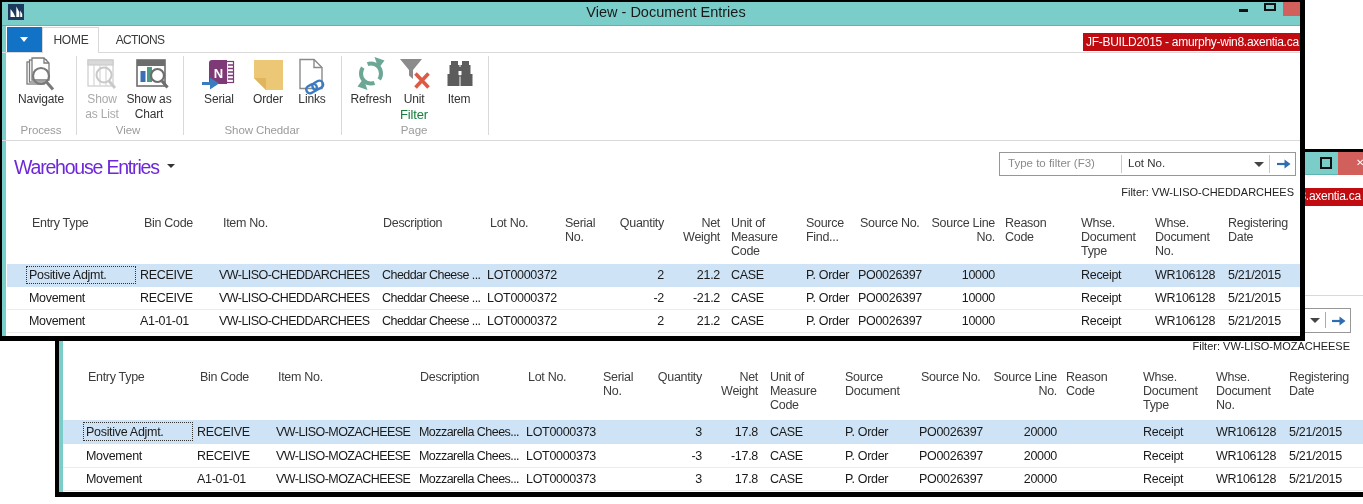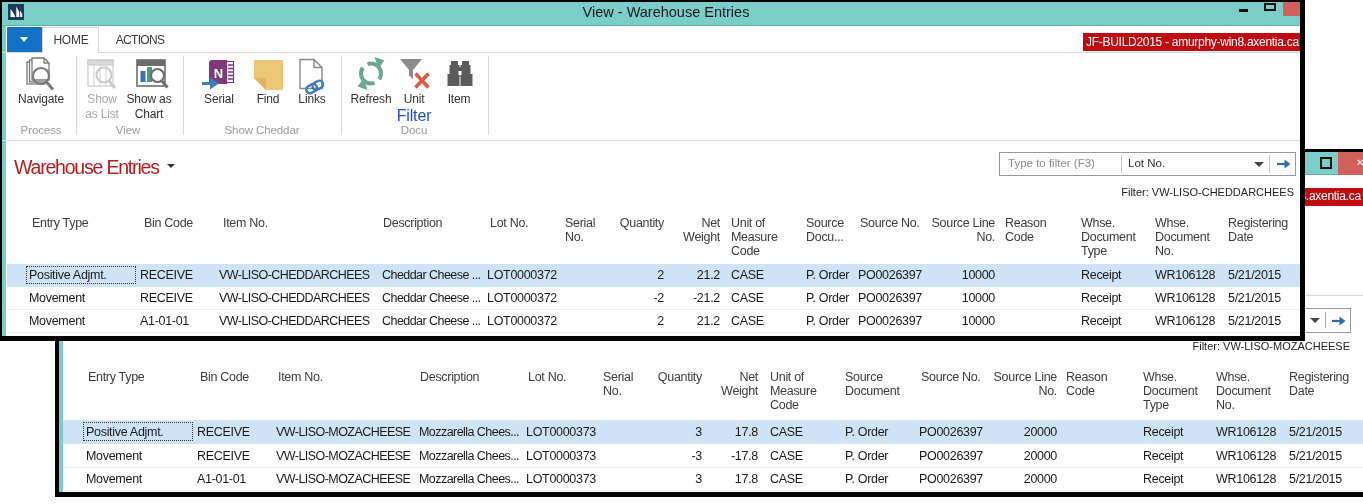--- a/index.html
+++ b/index.html
@@ -106,52 +106,52 @@
 <div style="position:absolute;left:0px;top:336px;width:1305px;height:5px;background:#000;z-index:6;"></div>
 <div style="position:absolute;left:2px;top:2px;width:1298px;height:24px;background:#7bcdca;z-index:6;"></div>
 <div style="position:absolute;left:2px;top:25px;width:1298px;height:1px;background:#5bb5b1;z-index:6;"></div>
 <div style="position:absolute;left:2px;top:26px;width:4px;height:310px;background:#7bcdca;z-index:6;"></div>
 <div style="position:absolute;left:8px;top:4px;width:16px;height:16px;background:#1c3a5e;z-index:6;"></div>
 <svg style="position:absolute;left:8px;top:4px;z-index:6;" width="16" height="16" viewBox="0 0 16 16">
     <path d="M2.5 13 L2.5 5 Q6 9 7.3 13 Z" fill="#fff"></path>
     <path d="M8.3 13 L8.3 2.5 L11.3 8 L11.3 13 Z" fill="#fff"></path>
     <path d="M12.2 13 L12.2 6.5 L14.2 10 L14.2 13 Z" fill="#fff"></path>
   </svg>
-<div style="position:absolute;top:4px;font-size:14.5px;color:#1a1a1a;white-space:pre;left:466px;width:400px;text-align:center;z-index:6;">View - Warehouse Entries</div>
+<div style="position:absolute;top:4px;font-size:14.5px;color:#1a1a1a;white-space:pre;left:466px;width:400px;text-align:center;z-index:6;">View - Document Entries</div>
 <div style="position:absolute;left:1239px;top:9px;width:9px;height:3px;background:#111;z-index:6;"></div>
 <div style="position:absolute;left:1264px;top:3px;width:12px;height:8px;z-index:6;border:2px solid #111;"></div>
 <div style="position:absolute;left:1283px;top:2px;width:17px;height:14px;background:#d15f5c;z-index:6;"></div>
 <div style="position:absolute;left:7px;top:27px;width:34.5px;height:24.5px;background:#1272c6;z-index:6;"></div>
 <div style="position:absolute;left:20px;top:37px;width:0;height:0;border-left:4.5px solid transparent;border-right:4.5px solid transparent;border-top:5px solid #fff;z-index:6;"></div>
 <div style="position:absolute;left:2px;top:51.5px;width:1298px;height:1px;background:#d9d9d9;z-index:6;"></div>
 <div style="position:absolute;left:42px;top:27px;width:57px;height:26px;background:#fff;z-index:6;border:1px solid #d8d8d8;border-bottom:none;"></div>
 <div style="position:absolute;top:33px;font-size:12px;color:#3a3a3a;white-space:pre;letter-spacing:-0.2px;left:-129px;width:400px;text-align:center;z-index:6;">HOME</div>
 <div style="position:absolute;top:33px;font-size:12px;color:#3a3a3a;white-space:pre;letter-spacing:-0.7px;left:-60px;width:400px;text-align:center;z-index:6;">ACTIONS</div>
 <div style="position:absolute;left:1083px;top:33px;width:217px;height:18px;background:#c00b10;z-index:6;overflow:hidden;"></div>
 <div style="position:absolute;top:35px;font-size:12px;color:#fff;white-space:pre;letter-spacing:-0.28px;left:1086px;z-index:6;z-index:7;">JF-BUILD2015 - amurphy-win8.axentia.ca</div>
 <div style="position:absolute;left:76px;top:56px;width:1px;height:79px;background:#d9d9d9;z-index:6;"></div>
 <div style="position:absolute;left:182.5px;top:56px;width:1px;height:79px;background:#d9d9d9;z-index:6;"></div>
 <div style="position:absolute;left:341px;top:56px;width:1px;height:79px;background:#d9d9d9;z-index:6;"></div>
 <div style="position:absolute;left:488px;top:56px;width:1px;height:79px;background:#d9d9d9;z-index:6;"></div>
 <div style="position:absolute;left:2px;top:140px;width:1298px;height:1px;background:#d9d9d9;z-index:6;"></div>
 <div style="position:absolute;top:124px;font-size:11.5px;color:#9b9b9b;white-space:pre;letter-spacing:-0.1px;left:-159px;width:400px;text-align:center;z-index:6;">Process</div>
 <div style="position:absolute;top:124px;font-size:11.5px;color:#9b9b9b;white-space:pre;letter-spacing:-0.1px;left:-72px;width:400px;text-align:center;z-index:6;">View</div>
 <div style="position:absolute;top:124px;font-size:11.5px;color:#9b9b9b;white-space:pre;letter-spacing:-0.1px;left:62px;width:400px;text-align:center;z-index:6;">Show Cheddar</div>
-<div style="position:absolute;top:124px;font-size:11.5px;color:#9b9b9b;white-space:pre;letter-spacing:-0.1px;left:214px;width:400px;text-align:center;z-index:6;">Docu</div>
+<div style="position:absolute;top:124px;font-size:11.5px;color:#9b9b9b;white-space:pre;letter-spacing:-0.1px;left:214px;width:400px;text-align:center;z-index:6;">Page</div>
 <div style="position:absolute;top:92px;font-size:12px;color:#333;white-space:pre;letter-spacing:-0.15px;left:-159px;width:400px;text-align:center;z-index:6;">Navigate</div>
 <div style="position:absolute;top:92px;font-size:12px;color:#a9a9a9;white-space:pre;letter-spacing:-0.15px;left:-98px;width:400px;text-align:center;z-index:6;">Show</div>
 <div style="position:absolute;top:107px;font-size:12px;color:#a9a9a9;white-space:pre;letter-spacing:-0.15px;left:-98px;width:400px;text-align:center;z-index:6;">as List</div>
 <div style="position:absolute;top:92px;font-size:12px;color:#333;white-space:pre;letter-spacing:-0.15px;left:-51px;width:400px;text-align:center;z-index:6;">Show as</div>
 <div style="position:absolute;top:107px;font-size:12px;color:#333;white-space:pre;letter-spacing:-0.15px;left:-51px;width:400px;text-align:center;z-index:6;">Chart</div>
 <div style="position:absolute;top:92px;font-size:12px;color:#333;white-space:pre;letter-spacing:-0.15px;left:19px;width:400px;text-align:center;z-index:6;">Serial</div>
-<div style="position:absolute;top:92px;font-size:12px;color:#333;white-space:pre;letter-spacing:-0.15px;left:68px;width:400px;text-align:center;z-index:6;">Find</div>
+<div style="position:absolute;top:92px;font-size:12px;color:#333;white-space:pre;letter-spacing:-0.15px;left:68px;width:400px;text-align:center;z-index:6;">Order</div>
 <div style="position:absolute;top:92px;font-size:12px;color:#333;white-space:pre;letter-spacing:-0.15px;left:112px;width:400px;text-align:center;z-index:6;">Links</div>
 <div style="position:absolute;top:92px;font-size:12px;color:#333;white-space:pre;letter-spacing:-0.15px;left:171px;width:400px;text-align:center;z-index:6;">Refresh</div>
 <div style="position:absolute;top:92px;font-size:12px;color:#333;white-space:pre;letter-spacing:-0.15px;left:214px;width:400px;text-align:center;z-index:6;">Unit</div>
-<div style="position:absolute;top:107px;font-size:16px;color:#1d4ed8;white-space:pre;letter-spacing:-0.15px;left:214px;width:400px;text-align:center;z-index:6;">Filter</div>
+<div style="position:absolute;top:107px;font-size:13px;color:#15803d;white-space:pre;letter-spacing:-0.15px;left:214px;width:400px;text-align:center;z-index:6;">Filter</div>
 <div style="position:absolute;top:92px;font-size:12px;color:#333;white-space:pre;letter-spacing:-0.15px;left:259px;width:400px;text-align:center;z-index:6;">Item</div>
 <svg style="position:absolute;left:0;top:0;z-index:6;" width="500" height="140" viewBox="0 0 500 140">
 
  <g stroke="#7a7a7a" fill="#fff" stroke-width="1.3">
   <path d="M27.5 62.5 h13 v-2.5 h-11 z" fill="#fff" stroke="none"></path>
   <rect x="27" y="62" width="17" height="22" fill="#fff"></rect>
   <rect x="29.5" y="60" width="17" height="22" fill="#fff"></rect>
   <path d="M32 58 h12 l5 5 v17 h-17 z"></path>
   <path d="M44 58 l0 5 l5 0" fill="none"></path>
   <circle cx="41" cy="76" r="8" fill="none" stroke-width="2.2"></circle>
@@ -214,21 +214,21 @@
   <rect x="451" y="61" width="7" height="6"></rect>
   <rect x="462" y="61" width="7" height="6"></rect>
   <rect x="449.5" y="65" width="10" height="12"></rect>
   <rect x="460.5" y="65" width="10" height="12"></rect>
   <rect x="447.5" y="74" width="12" height="12"></rect>
   <rect x="460.5" y="74" width="12" height="12"></rect>
   <rect x="457" y="67" width="6" height="6"></rect>
   <rect x="458.5" y="71" width="3" height="4" fill="#fff"></rect>
  </g>
 </svg>
-<div style="position:absolute;top:156px;font-size:19.5px;color:#b91c1c;white-space:pre;letter-spacing:-1.2px;left:14px;z-index:6;">Warehouse Entries</div>
+<div style="position:absolute;top:156px;font-size:19.5px;color:#6d28d9;white-space:pre;letter-spacing:-1.2px;left:14px;z-index:6;">Warehouse Entries</div>
 <div style="position:absolute;left:167px;top:164px;width:0;height:0;border-left:4px solid transparent;border-right:4px solid transparent;border-top:4.5px solid #333;z-index:6;"></div>
 <div style="position:absolute;left:999px;top:152px;width:297px;height:24px;background:#fff;z-index:6;border:1px solid #979797;"></div>
 <div style="position:absolute;top:157px;font-size:11.5px;color:#8a8a8a;white-space:pre;left:1008px;z-index:6;">Type to filter (F3)</div>
 <div style="position:absolute;left:1121px;top:155px;width:1px;height:18px;background:#c9c9c9;z-index:6;"></div>
 <div style="position:absolute;top:157px;font-size:11.5px;color:#333;white-space:pre;left:1128px;z-index:6;">Lot No.</div>
 <div style="position:absolute;left:1254px;top:162px;width:0;height:0;border-left:5px solid transparent;border-right:5px solid transparent;border-top:5px solid #444;z-index:6;"></div>
 <div style="position:absolute;left:1269px;top:155px;width:1px;height:18px;background:#c9c9c9;z-index:6;"></div>
 <svg style="position:absolute;left:1276px;top:158px;z-index:6;" width="16" height="12" viewBox="0 0 16 12">
     <path d="M1 6 h9" stroke="#2e6daf" stroke-width="2.2" fill="none"></path>
     <path d="M8.5 1.5 L14.5 6 L8.5 10.5 Z" fill="#2e6daf"></path>
@@ -269,21 +269,21 @@
 <div style="position:absolute;top:264px;font-size:12.5px;color:#1a1a1a;white-space:pre;line-height:23px;letter-spacing:-0.3px;left:320px;width:400px;text-align:right;z-index:6;">21.2</div>
 <div style="position:absolute;top:287px;font-size:12.5px;color:#1a1a1a;white-space:pre;line-height:23px;letter-spacing:-0.3px;left:320px;width:400px;text-align:right;z-index:6;">-21.2</div>
 <div style="position:absolute;top:310px;font-size:12.5px;color:#1a1a1a;white-space:pre;line-height:23px;letter-spacing:-0.3px;left:320px;width:400px;text-align:right;z-index:6;">21.2</div>
 <div style="position:absolute;top:216px;font-size:12.5px;color:#3c3c3c;white-space:pre;letter-spacing:-0.3px;left:731px;z-index:6;">Unit of</div>
 <div style="position:absolute;top:230px;font-size:12.5px;color:#3c3c3c;white-space:pre;letter-spacing:-0.3px;left:731px;z-index:6;">Measure</div>
 <div style="position:absolute;top:244px;font-size:12.5px;color:#3c3c3c;white-space:pre;letter-spacing:-0.3px;left:731px;z-index:6;">Code</div>
 <div style="position:absolute;top:264px;font-size:12.5px;color:#1a1a1a;white-space:pre;line-height:23px;letter-spacing:-0.3px;left:731px;z-index:6;">CASE</div>
 <div style="position:absolute;top:287px;font-size:12.5px;color:#1a1a1a;white-space:pre;line-height:23px;letter-spacing:-0.3px;left:731px;z-index:6;">CASE</div>
 <div style="position:absolute;top:310px;font-size:12.5px;color:#1a1a1a;white-space:pre;line-height:23px;letter-spacing:-0.3px;left:731px;z-index:6;">CASE</div>
 <div style="position:absolute;top:216px;font-size:12.5px;color:#3c3c3c;white-space:pre;letter-spacing:-0.3px;left:806px;z-index:6;">Source</div>
-<div style="position:absolute;top:230px;font-size:12.5px;color:#3c3c3c;white-space:pre;letter-spacing:-0.3px;left:806px;z-index:6;">Docu...</div>
+<div style="position:absolute;top:230px;font-size:12.5px;color:#3c3c3c;white-space:pre;letter-spacing:-0.3px;left:806px;z-index:6;">Find...</div>
 <div style="position:absolute;top:264px;font-size:12.5px;color:#1a1a1a;white-space:pre;line-height:23px;letter-spacing:-0.3px;left:806px;z-index:6;">P. Order</div>
 <div style="position:absolute;top:287px;font-size:12.5px;color:#1a1a1a;white-space:pre;line-height:23px;letter-spacing:-0.3px;left:806px;z-index:6;">P. Order</div>
 <div style="position:absolute;top:310px;font-size:12.5px;color:#1a1a1a;white-space:pre;line-height:23px;letter-spacing:-0.3px;left:806px;z-index:6;">P. Order</div>
 <div style="position:absolute;top:216px;font-size:12.5px;color:#3c3c3c;white-space:pre;letter-spacing:-0.3px;left:860px;z-index:6;">Source No.</div>
 <div style="position:absolute;top:264px;font-size:12.5px;color:#1a1a1a;white-space:pre;line-height:23px;letter-spacing:-0.3px;left:858px;z-index:6;">PO0026397</div>
 <div style="position:absolute;top:287px;font-size:12.5px;color:#1a1a1a;white-space:pre;line-height:23px;letter-spacing:-0.3px;left:858px;z-index:6;">PO0026397</div>
 <div style="position:absolute;top:310px;font-size:12.5px;color:#1a1a1a;white-space:pre;line-height:23px;letter-spacing:-0.3px;left:858px;z-index:6;">PO0026397</div>
 <div style="position:absolute;top:216px;font-size:12.5px;color:#3c3c3c;white-space:pre;letter-spacing:-0.3px;left:595px;width:400px;text-align:right;z-index:6;">Source Line</div>
 <div style="position:absolute;top:230px;font-size:12.5px;color:#3c3c3c;white-space:pre;letter-spacing:-0.3px;left:595px;width:400px;text-align:right;z-index:6;">No.</div>
 <div style="position:absolute;top:264px;font-size:12.5px;color:#1a1a1a;white-space:pre;line-height:23px;letter-spacing:-0.3px;left:595px;width:400px;text-align:right;z-index:6;">10000</div>

